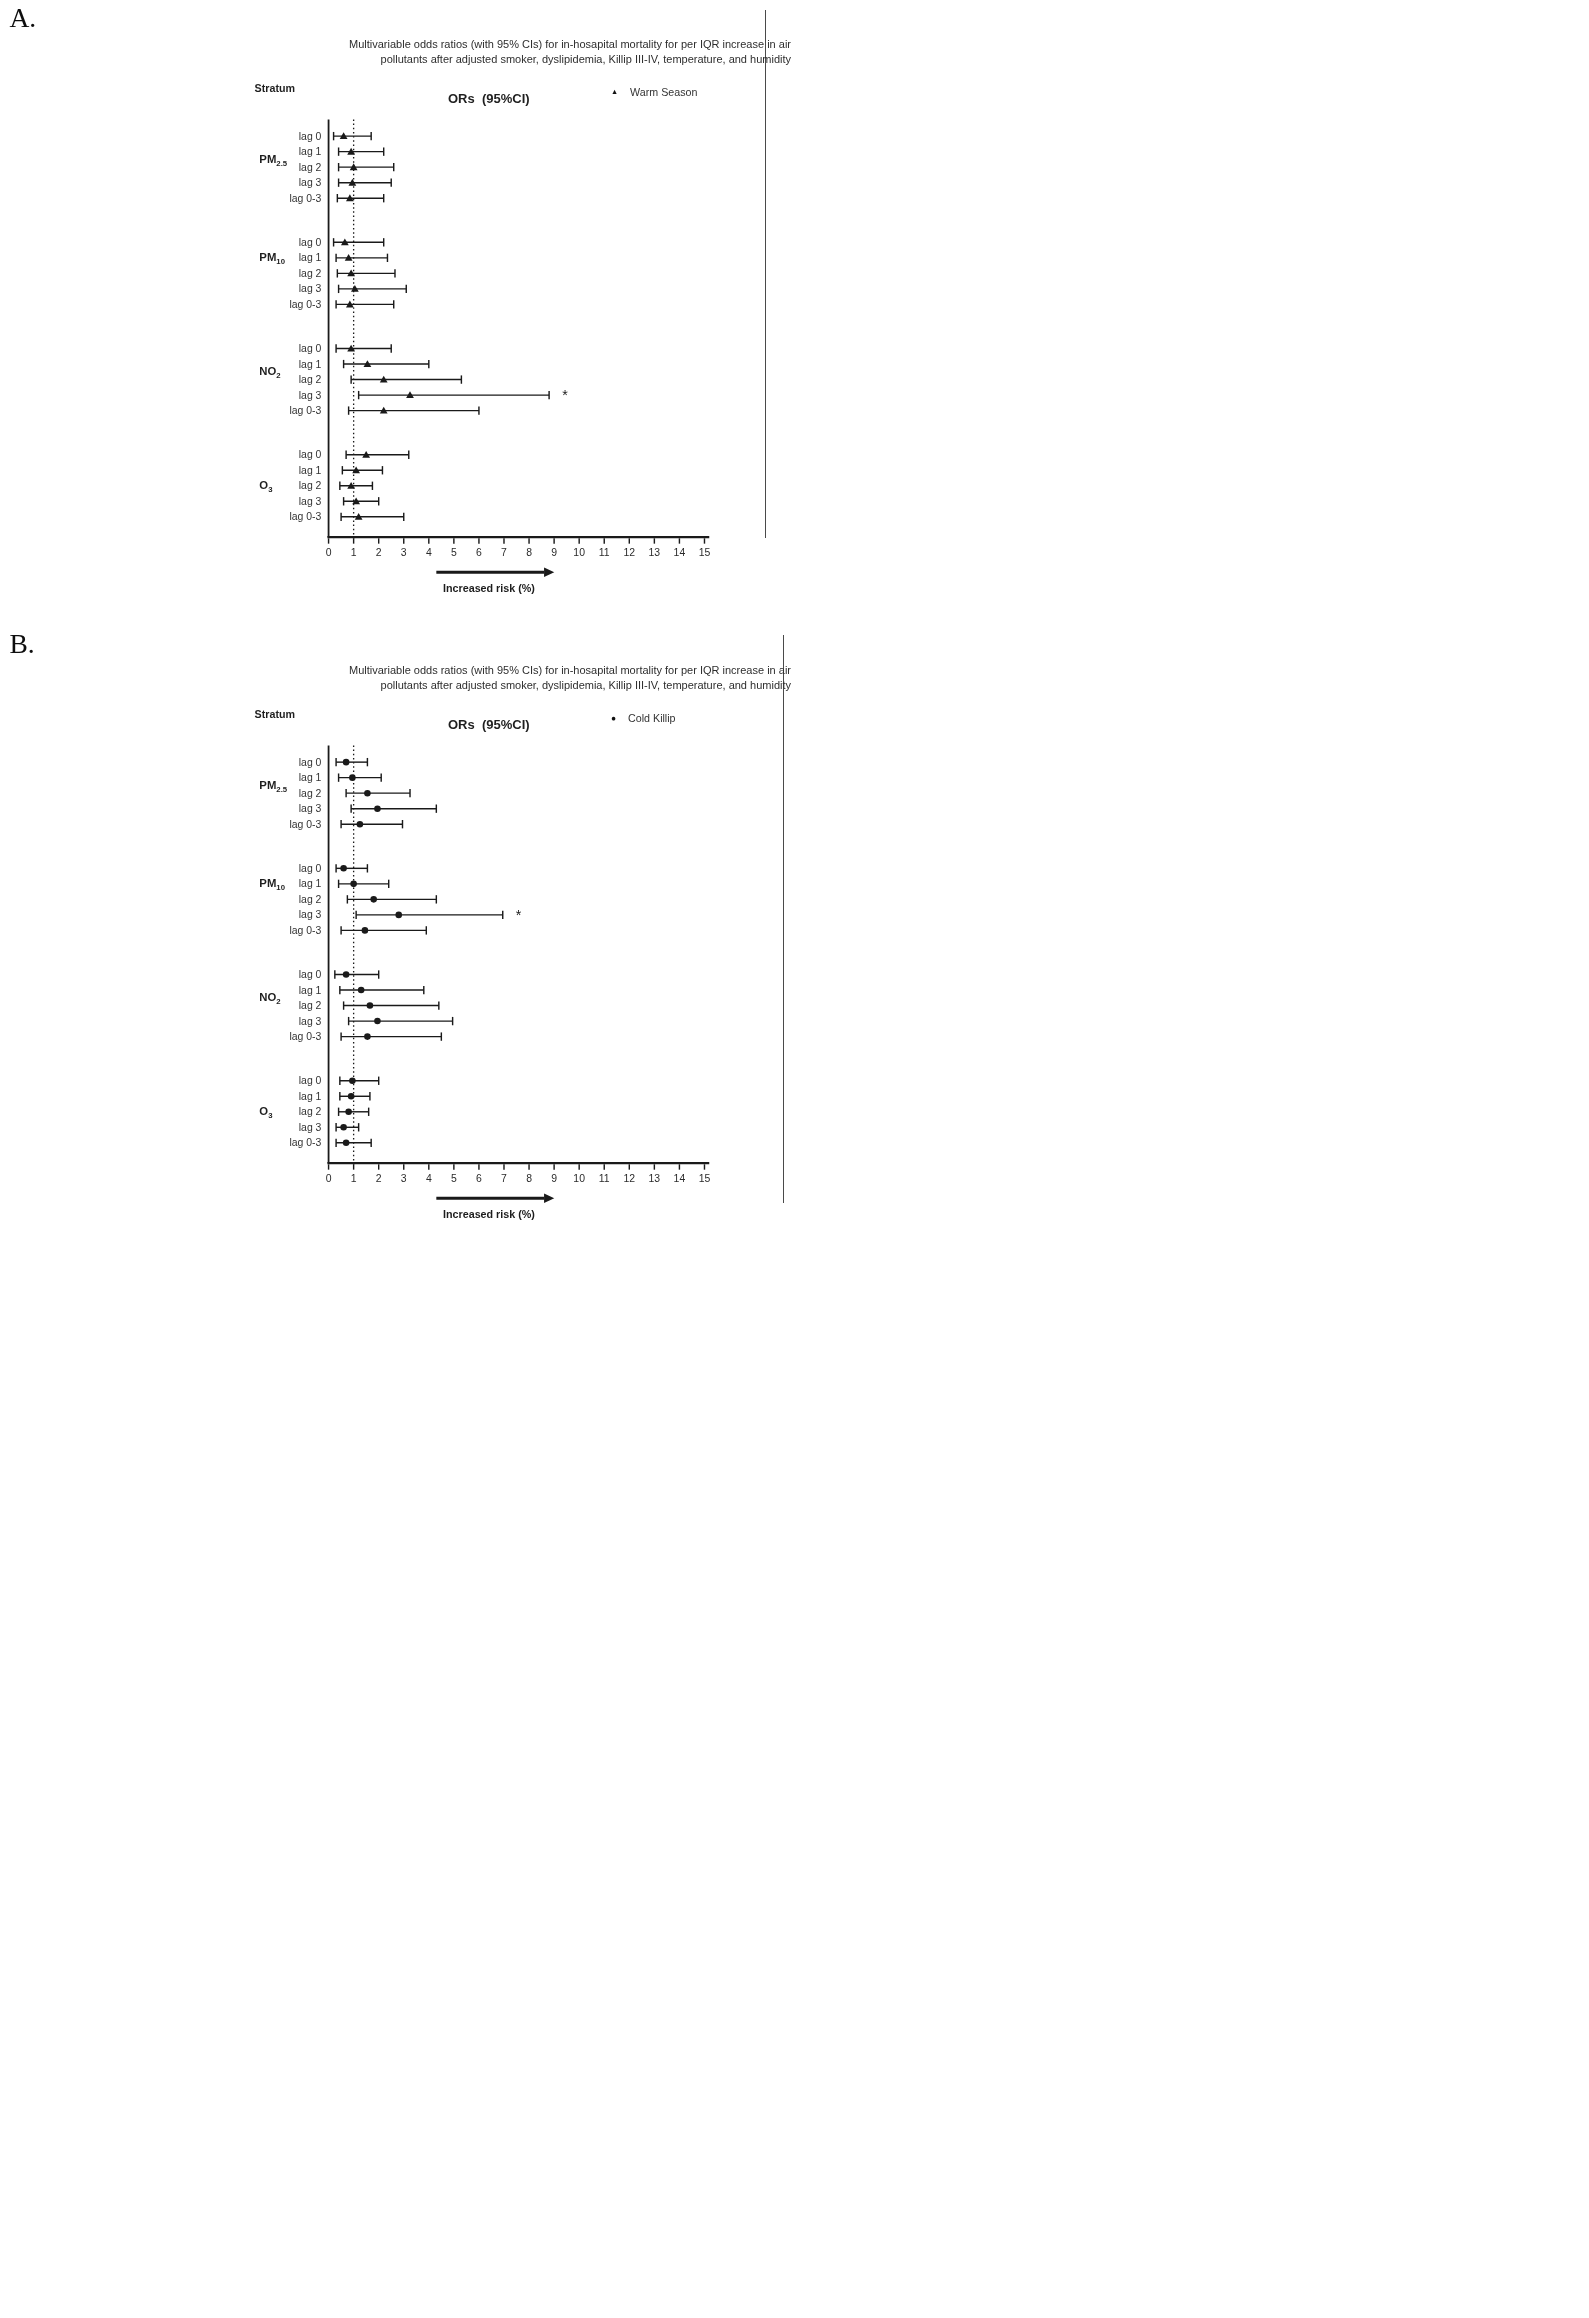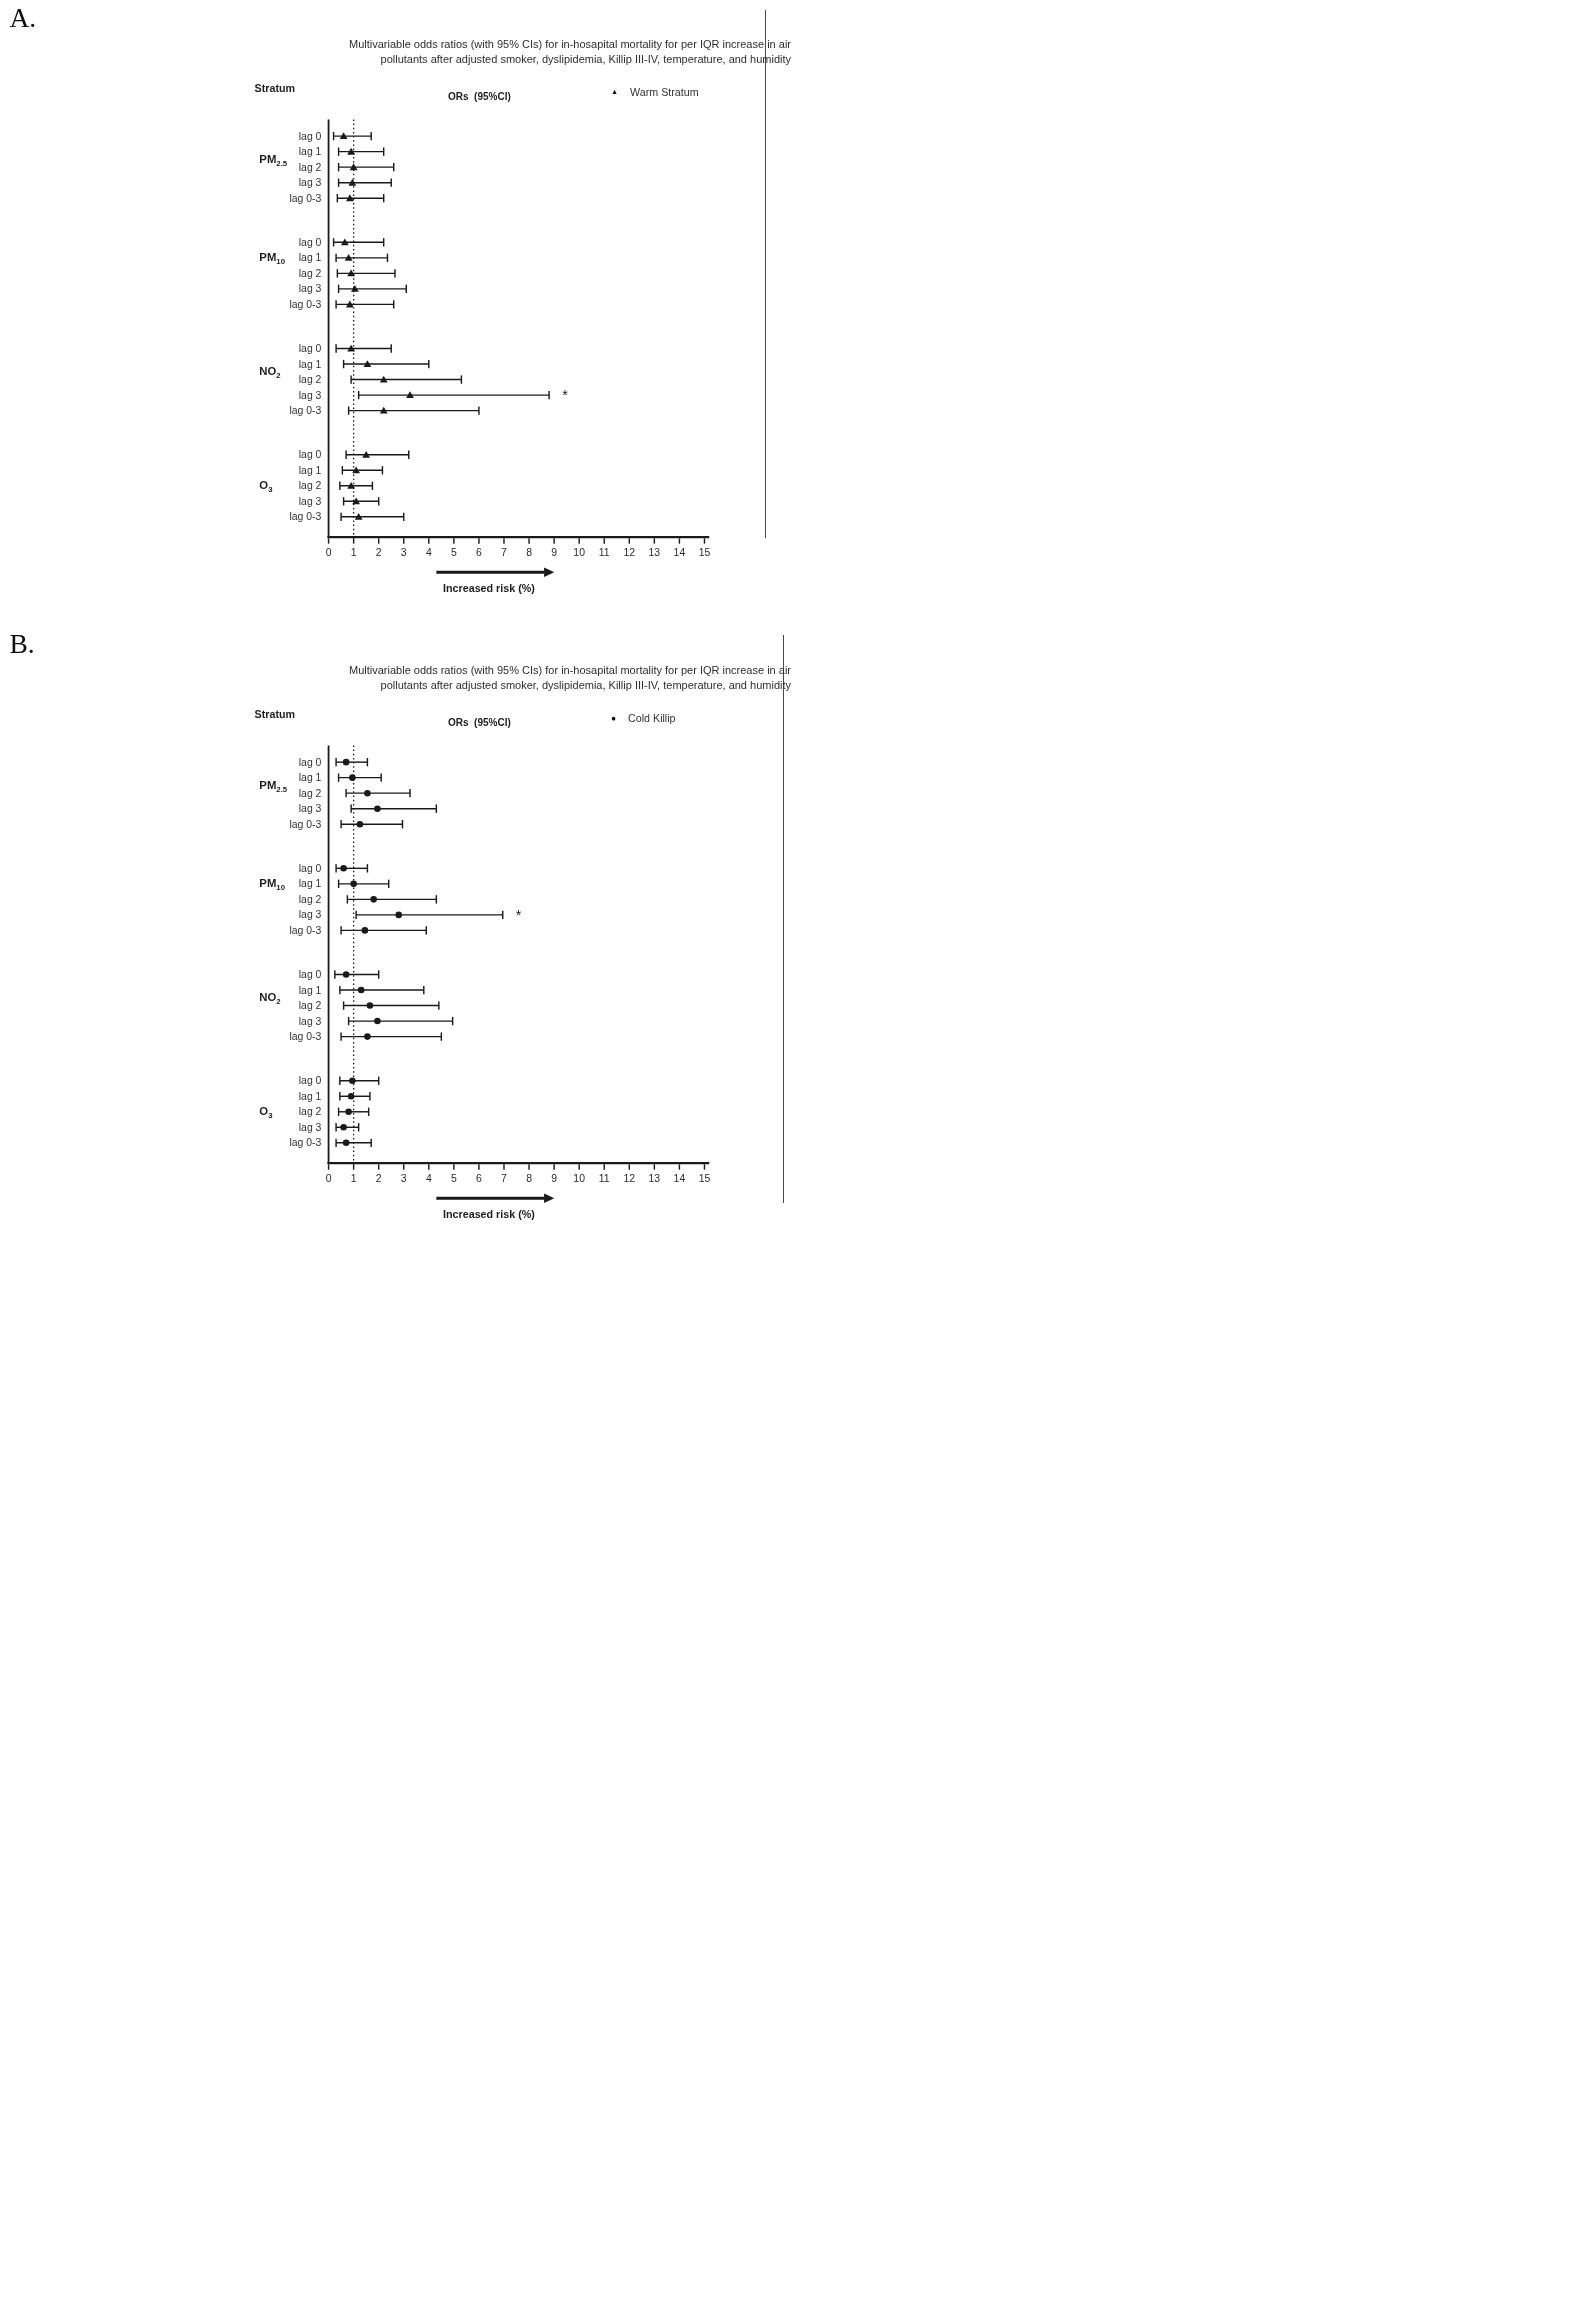--- a/index.html
+++ b/index.html
@@ -11,21 +11,21 @@
   .panel-letter{
     position:absolute;left:9.5px;top:2.4px;
     font-family:"Liberation Serif",serif;font-size:27.5px;color:#0e0e0e;
   }
   .panel--b .panel-letter{top:15.5px;}
   .panel-content{margin-left:251px;width:540px;position:relative;}
   .chart-title{padding-top:37px;font-size:11px;line-height:1.4;color:#2e2e2e;text-align:right;}
   .panel--b .chart-title{padding-top:51px;}
   .header-row{position:relative;height:29px;margin-top:14.3px;}
   .stratum{position:absolute;left:3.6px;top:0;font-weight:bold;font-size:10.7px;color:#1f1f1f;}
-  .ors{position:absolute;left:197px;top:9px;font-weight:bold;font-size:10px;color:#1f1f1f;white-space:pre;}
+  .ors{position:absolute;left:197px;top:9px;font-weight:bold;font-size:13px;color:#1f1f1f;white-space:pre;}
   .legend{position:absolute;left:360px;top:3.6px;font-size:10.7px;color:#333;white-space:nowrap;}
   .lg-marker{display:inline-block;margin-right:9px;font-size:7.2px;vertical-align:1.2px;color:#111;}
   .panel--b .lg-marker{font-size:8.4px;vertical-align:0.6px;}
   .forest{display:block;margin-top:1.2px;}
   .panel-rule{position:absolute;width:1.2px;background:#4a4a4a;}
   .rule-a{left:765px;top:9.5px;height:528px;}
   .rule-b{left:783px;top:23px;height:568px;}
 </style>
 </head>
 <body>
@@ -38,21 +38,21 @@
     <div class="panel-content">
       <div class="chart-title">
         <span>Multivariable odds ratios (with 95% CIs) for in-hosapital mortality for per IQR increase in air</span><br>
         <span>pollutants after adjusted smoker, dyslipidemia, Killip III-IV, temperature, and humidity</span>
       </div>
       <div class="header-row">
         <span class="stratum">Stratum</span>
         <span class="ors">ORs  (95%CI)</span>
         <span class="legend">
           <span class="lg-marker">▲</span>
-          <span class="lg-text">Warm Stratum</span>
+          <span class="lg-text">Warm Season</span>
         </span>
       </div>
       <svg class="forest" id="forest-a" width="540" height="491" viewBox="0 0 905 822">
           <line x1="130" y1="12" x2="130" y2="712" stroke="#1a1a1a" stroke-width="3"></line>
           <line x1="172" y1="12" x2="172" y2="715" stroke="#1a1a1a" stroke-width="2.2" stroke-dasharray="2.5 4.5"></line>
           <text x="14" y="85" font-size="19" font-weight="bold" fill="#1f1f1f"><tspan>PM</tspan><tspan font-size="13" dy="5">2.5</tspan></text>
           <text x="118" y="46" font-size="17.5" fill="#333" text-anchor="end">lag 0</text>
           <line x1="138.4" y1="40" x2="201.39999999999998" y2="40" stroke="#1a1a1a" stroke-width="2.4"></line>
           <line x1="138.4" y1="33" x2="138.4" y2="47" stroke="#1a1a1a" stroke-width="2.4"></line>
           <line x1="201.39999999999998" y1="33" x2="201.39999999999998" y2="47" stroke="#1a1a1a" stroke-width="2.4"></line>

